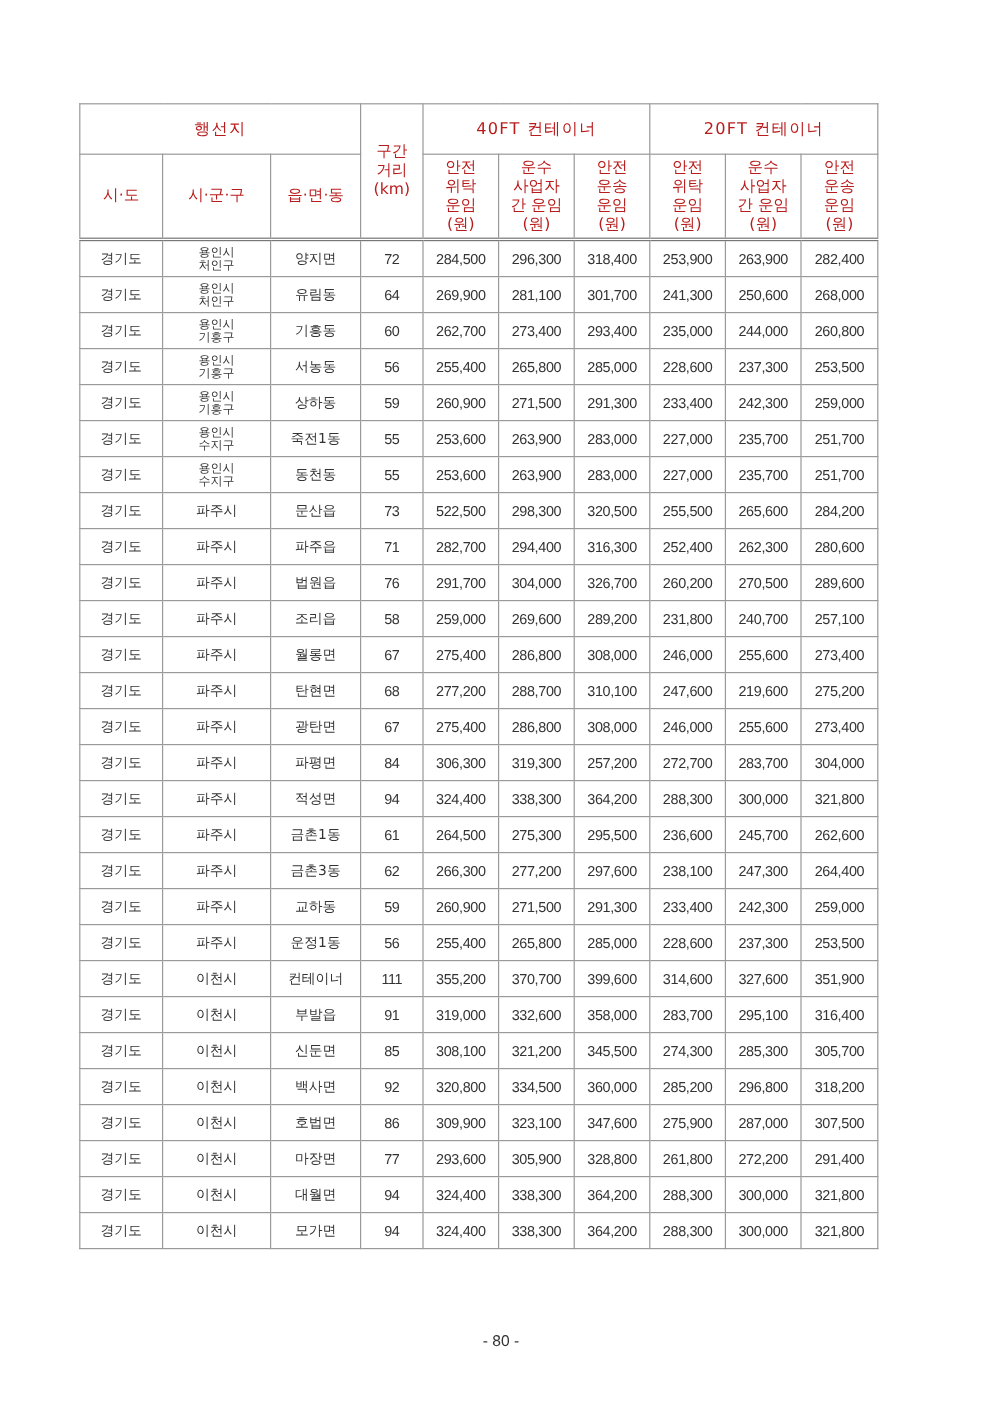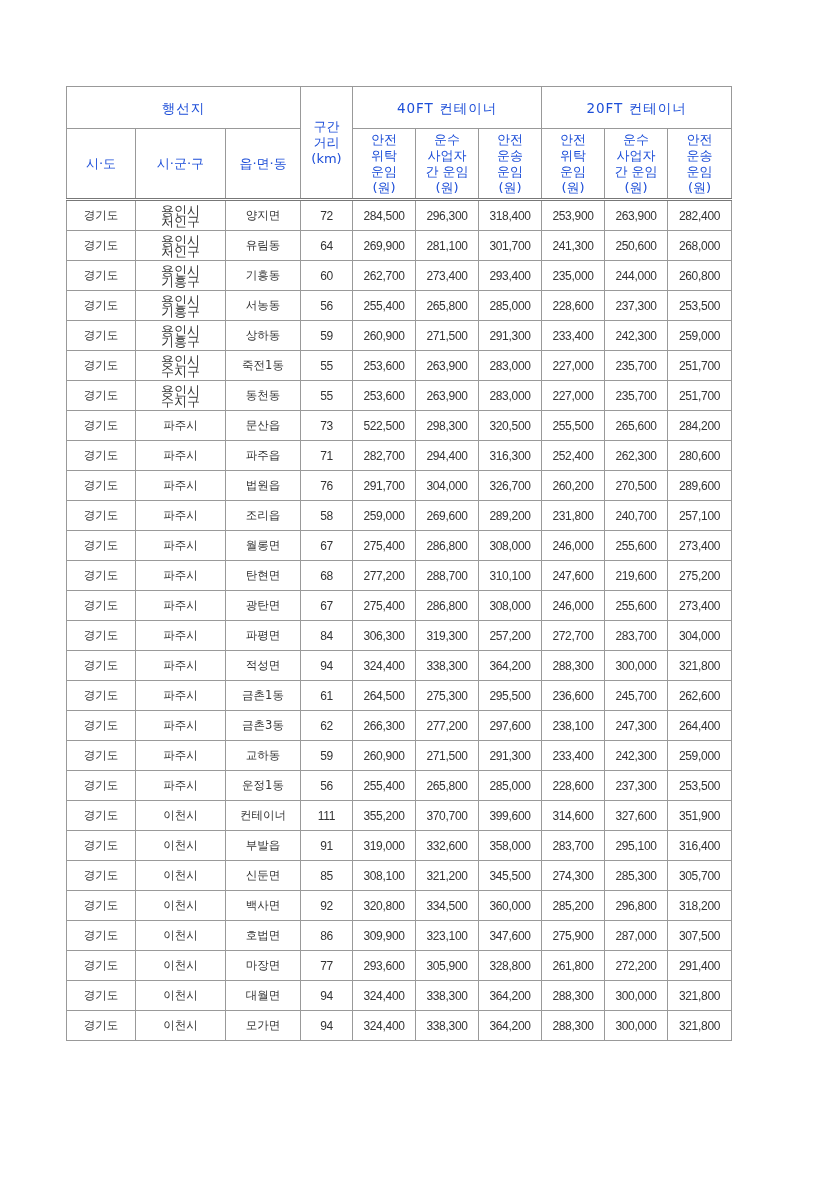--- a/index.html
+++ b/index.html
@@ -10,28 +10,28 @@
     border-collapse: collapse; table-layout: fixed;
     width: 665px;
     border: 1px solid #444;
   }
   table.rates td, table.rates th {
     border: 1px solid #999;
     text-align: center; vertical-align: middle;
     padding: 0; overflow: hidden;
     font-weight: normal;
   }
-  table.rates th { font-size: 13px; line-height: 16px; color: #1d4ed8; }
+  table.rates th { font-size: 13px; line-height: 16px; color: #b91c1c; }
   table.rates th.group { height: 41px; font-size: 13.5px; letter-spacing: 1px; }
   table.rates th.sub { height: 69px; margin-top: 41px; }
   table.rates tr.head2 th { border-bottom: 3px double #777; }
   table.rates th.dist { border-bottom: 3px double #777; }
   table.rates td { height: 29px; font-size: 11.5px; color: #333; }
   table.rates td.num { font-family: "Liberation Sans", sans-serif; font-size: 12px; letter-spacing: -0.3px; }
-  table.rates td.two { font-size: 13px; line-height: 11px; }
+  table.rates td.two { font-size: 10px; line-height: 11px; }
   .pageno { position: absolute; left: 0; width: 835px; top: 1110px; text-align: center; font-size: 13px; color: #333; font-family: "Liberation Sans", sans-serif; }
 </style>
 </head>
 <body>
 
 <div class="page">
   <table class="rates">
     <colgroup>
       <col style="width:69px">
         <col style="width:90px">
@@ -437,13 +437,14 @@
     <td class="num">324,400</td>
     <td class="num">338,300</td>
     <td class="num">364,200</td>
     <td class="num">288,300</td>
     <td class="num">300,000</td>
     <td class="num">321,800</td>
   </tr>
       </tbody>
   </table>
 
+  <div class="pageno">- 80 -</div>
 </div>
 
 </body></html>

